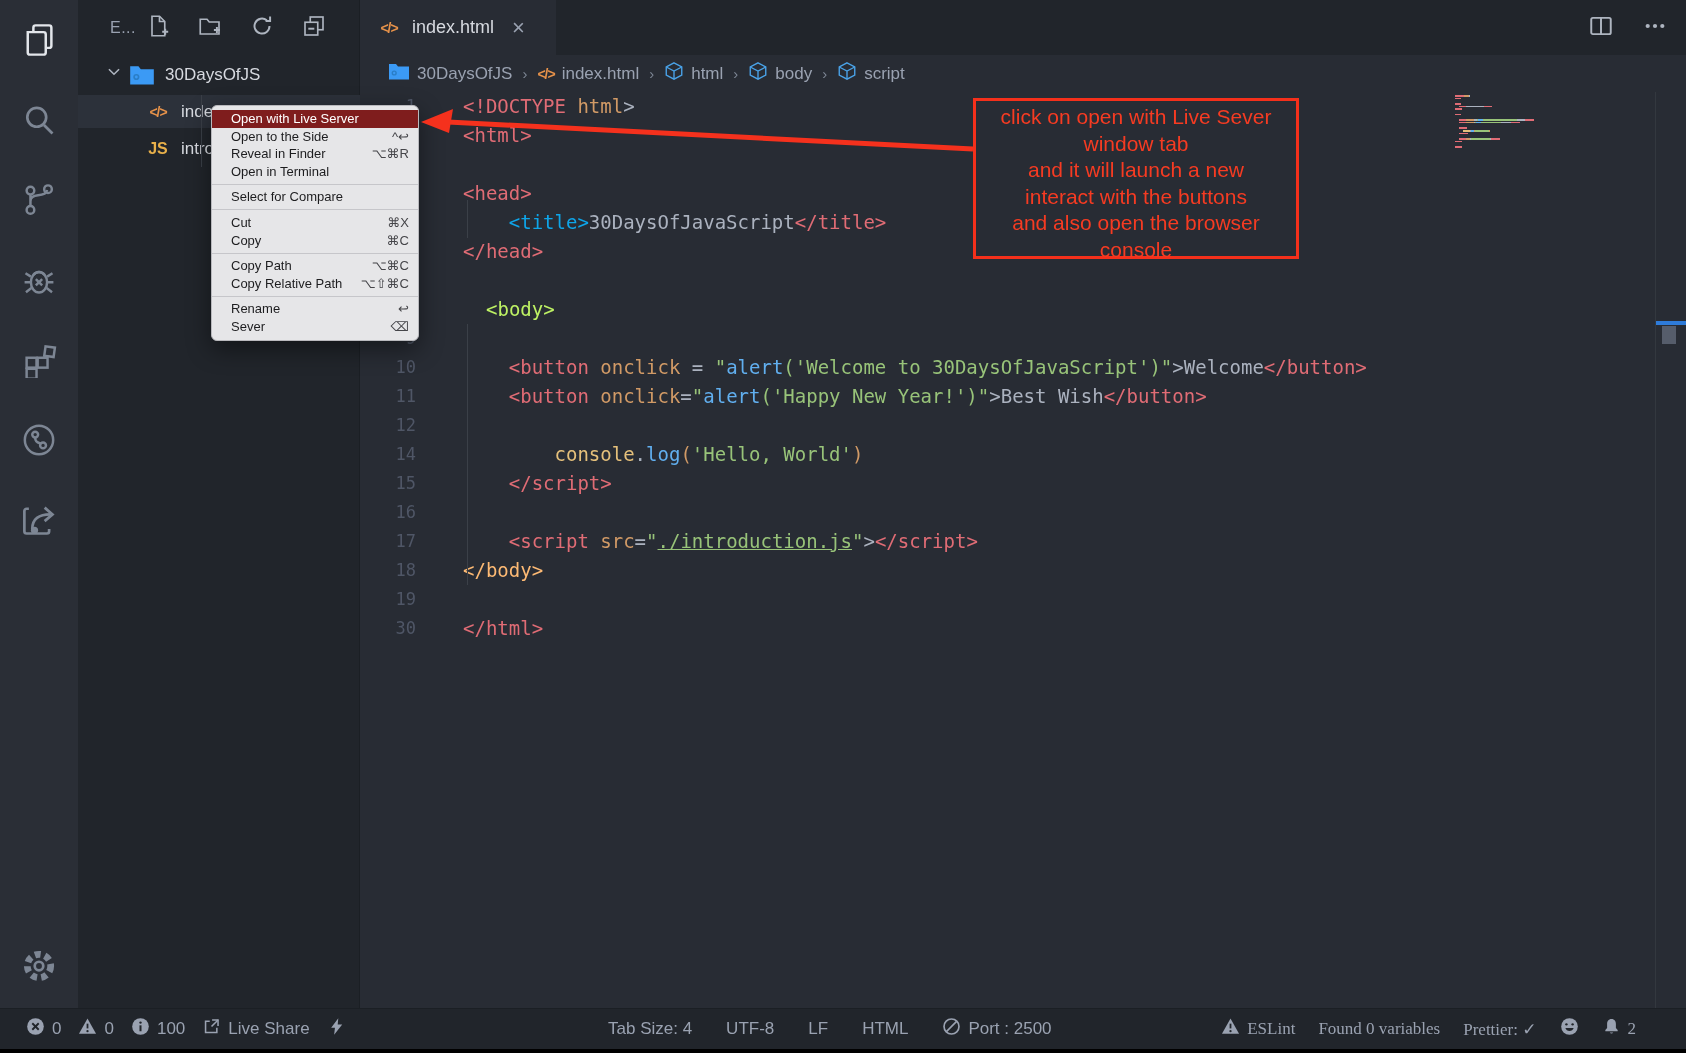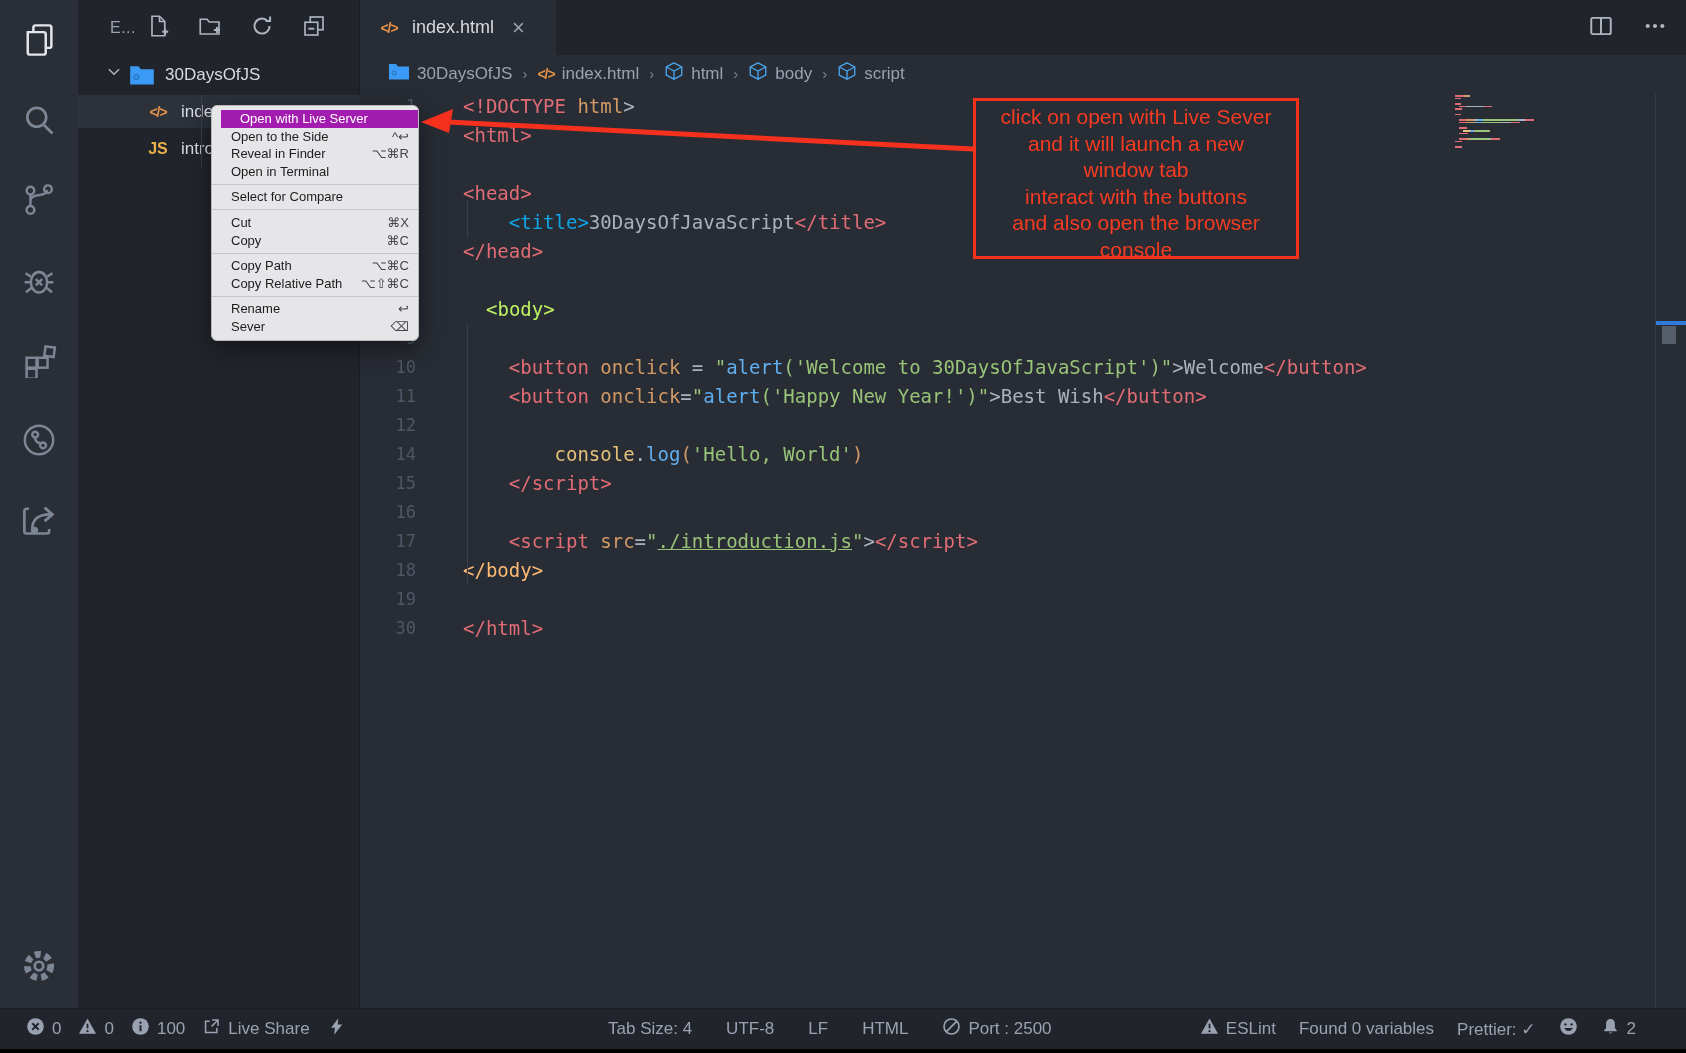--- a/index.html
+++ b/index.html
@@ -61,36 +61,36 @@
   .mm-tok { display:inline-block; height:1.6px; }
   #overview-sep { left:1655px; top:92px; width:1px; height:916px; background:#33383f; }
   #ov-blue { left:1656px; top:321px; width:30px; height:4px; background:#2e7bd9; }
   #ov-thumb { left:1662px; top:326px; width:14px; height:18px; background:#565d6b; }
 
   
   #context-menu { left:211px; top:105px; width:208px; background:#e6e6e8; border:1px solid #b9b9bd;
                   border-radius:6px; box-shadow:0 8px 24px rgba(0,0,0,.45); padding:4px 0; z-index:40; }
   .menu-item { height:17.6px; line-height:17.6px; display:flex; justify-content:space-between;
                padding:0 9px 0 19px; color:#1d1d1f; font-size:13px; }
-  .menu-item.highlighted { background:#a21caf; color:#ffffff;margin-left:9px; }
+  .menu-item.highlighted { background:#7f1d1d; color:#ffffff; }
   .menu-item .sc { color:#454549; }
   .menu-item.highlighted .sc { color:#fff; }
   .menu-sep { height:1px; background:#c6c6ca; margin:3.5px 0; }
 
   
   #annotation-box { left:973px; top:98px; width:326px; height:161px; border:3px solid #f5301b;
                     color:#f63b22; font-size:21px; line-height:26.5px; text-align:center; padding-top:3px; z-index:30; }
   #arrow-svg { left:0; top:0; width:1686px; height:1053px; pointer-events:none; z-index:45; }
 
   
   #status-bar { left:0; top:1008px; width:1686px; height:41px; background:#21252b; border-top:1px solid #1b1f24;
                 display:flex; align-items:center; color:#9aa2b1; font-size:17px; }
   #status-left { display:flex; align-items:center; gap:17px; margin-left:26px; }
   #status-center { position:absolute; left:608px; display:flex; align-items:center; gap:34px; }
-  #status-right { position:absolute; right:50px; display:flex; align-items:center; gap:23px; }
+  #status-right { position:absolute; right:50px; display:flex; align-items:center; gap:23px;font-family:Liberation Serif, serif; }
   .sb-item { display:flex; align-items:center; gap:7px; }
   .sb-item svg { width:19px; height:19px; }
   #bottom-strip { left:0; top:1049px; width:1686px; height:4px; background:#000; }
 </style>
 </head>
 <body>
 
 <div id="stage">
 
   <div id="activity-bar" class="abs">
@@ -371,22 +371,22 @@
       <div class="mm-row"><span class="mm-tok" style="width: 7px; background: rgb(224, 108, 117);"></span></div>
       <div class="mm-row"></div>
       <div class="mm-row"><span class="mm-tok" style="width: 7px; background: rgb(224, 108, 117);"></span></div>
     </div>
   <div id="overview-sep" class="abs"></div>
   <div id="ov-blue" class="abs"></div>
   <div id="ov-thumb" class="abs"></div>
 
   <div id="annotation-box" class="abs">
       <div>click on open with Live Sever</div>
+      <div>window tab</div>
       <div>and it will launch a new</div>
-      <div>window tab</div>
       <div>interact with the buttons</div>
       <div>and also open the browser</div>
       <div>console</div>
     </div>
   <svg id="arrow-svg" class="abs">
     <line x1="448" y1="122" x2="973" y2="149" stroke="#f5311d" stroke-width="5"></line>
     <polygon points="421,122 453,109 449,133" fill="#f5311d"></polygon>
   </svg>
 
   <div id="context-menu" class="abs">

